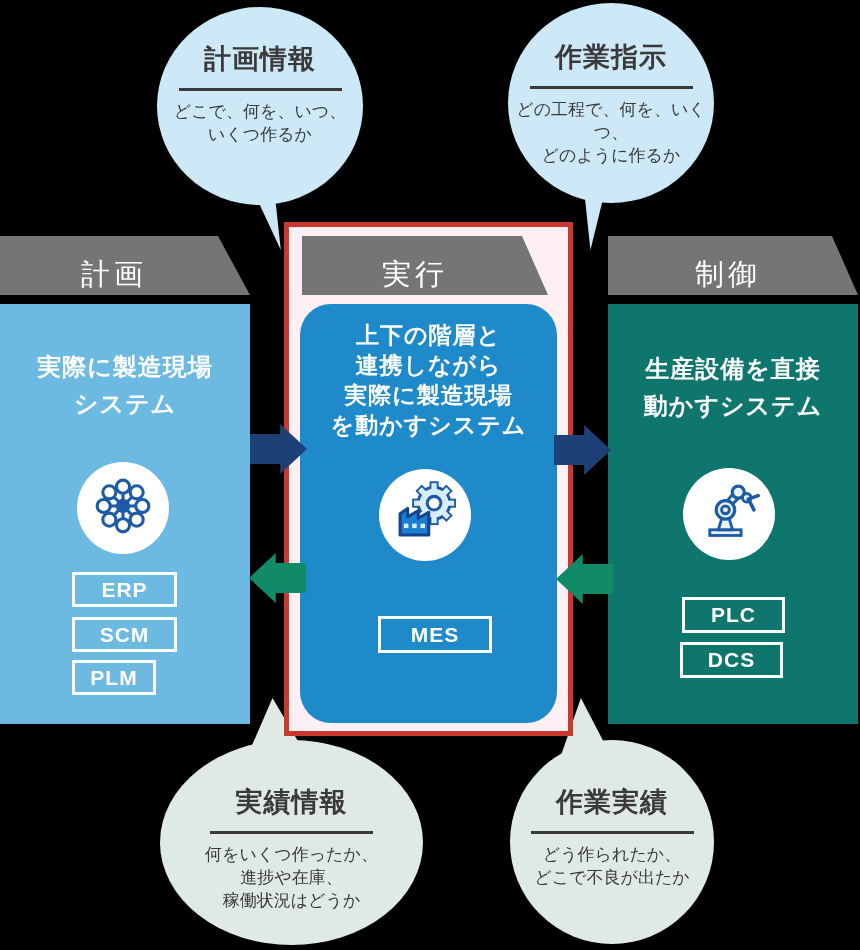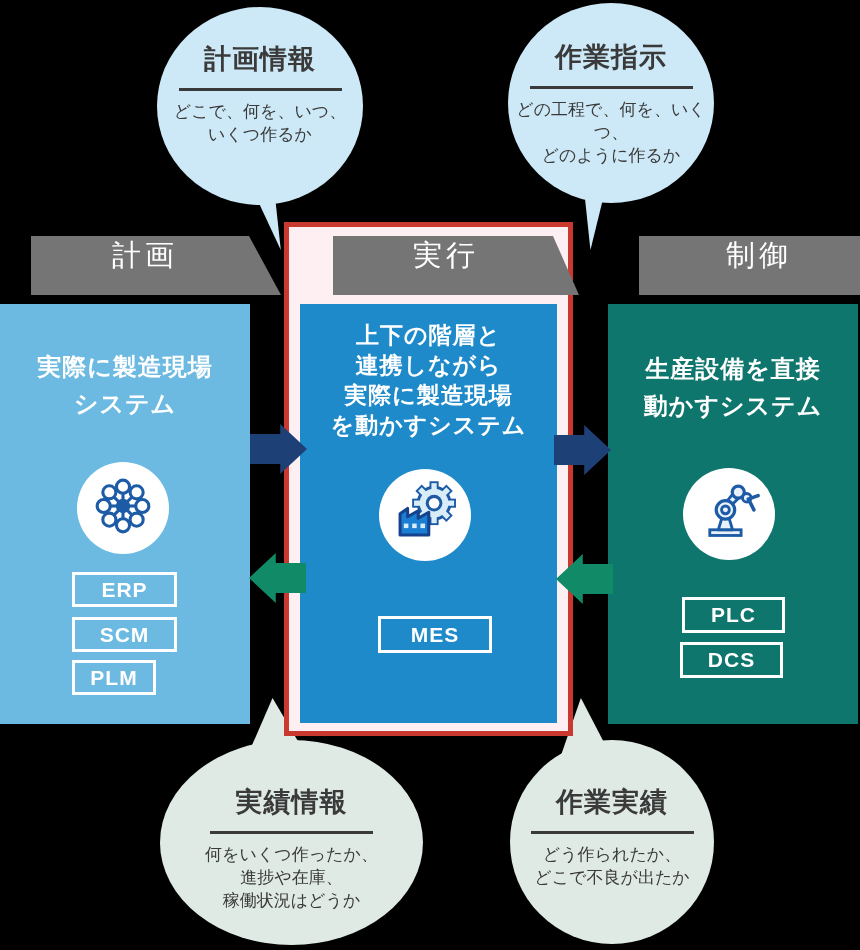--- a/index.html
+++ b/index.html
@@ -23,34 +23,34 @@
            clip-path:polygon(10% 5%,72% 0,92% 100%);}
   #tail-tr{left:576px;top:176px;width:38px;height:74px;background:#cde8f6;
            clip-path:polygon(18% 3%,82% 8%,38% 100%);}
   #tail-bl{left:244px;top:698px;width:62px;height:60px;background:#dfeae4;
            clip-path:polygon(46% 0,4% 100%,95% 86%);}
   #tail-br{left:558px;top:698px;width:52px;height:60px;background:#dfeae4;
            clip-path:polygon(44% 0,6% 95%,98% 90%);}
 
   
   .banner{position:absolute;height:59px;background:#757576;color:#fff;
-          display:flex;align-items:flex-start;justify-content:center;
-          font-size:29px;letter-spacing:4px;margin-left:31px;}
+          display:flex;align-items:flex-end;justify-content:center;
+          font-size:29px;letter-spacing:4px;}
   #banner-plan{left:0;top:236px;width:250px;clip-path:polygon(0 0,218px 0,250px 100%,0 100%);padding-right:22px;box-sizing:border-box;}
   #banner-exec{left:302px;top:236px;width:246px;clip-path:polygon(0 0,220px 0,246px 100%,0 100%);padding-right:20px;box-sizing:border-box;}
   #banner-ctrl{left:608px;top:236px;width:250px;clip-path:polygon(0 0,224px 0,250px 100%,0 100%);padding-right:22px;box-sizing:border-box;padding-left:12px;}
 
   
   #exec-frame{position:absolute;left:284px;top:222px;width:289px;height:514px;
               border:5px solid #c9392f;background:#fdeff2;box-sizing:border-box;}
 
   
   .col{position:absolute;}
   #col-plan{left:0;top:304px;width:250px;height:420px;background:#6cb9e1;}
-  #col-exec{left:300px;top:304px;width:257px;height:419px;background:#1e8aca;}
+  #col-exec{left:300px;top:304px;width:257px;height:419px;background:#1e8aca;border-radius:31px;}
   #col-ctrl{left:608px;top:304px;width:250px;height:420px;background:#0f766e;}
   .col-desc{position:absolute;left:0;right:0;text-align:center;color:#fff;font-weight:bold;}
   #col-plan .col-desc{top:44px;font-size:24px;line-height:37px;letter-spacing:1px;}
   #col-exec .col-desc{top:16px;font-size:23px;line-height:30px;letter-spacing:1px;}
   #col-ctrl .col-desc{top:46px;font-size:24px;line-height:37px;letter-spacing:1px;}
   .icon-circle{position:absolute;width:92px;height:92px;border-radius:50%;background:#fff;
                display:flex;align-items:center;justify-content:center;}
   #col-plan .icon-circle{left:77px;top:158px;}
   #col-exec .icon-circle{left:79px;top:165px;}
   #col-ctrl .icon-circle{left:75px;top:164px;}

